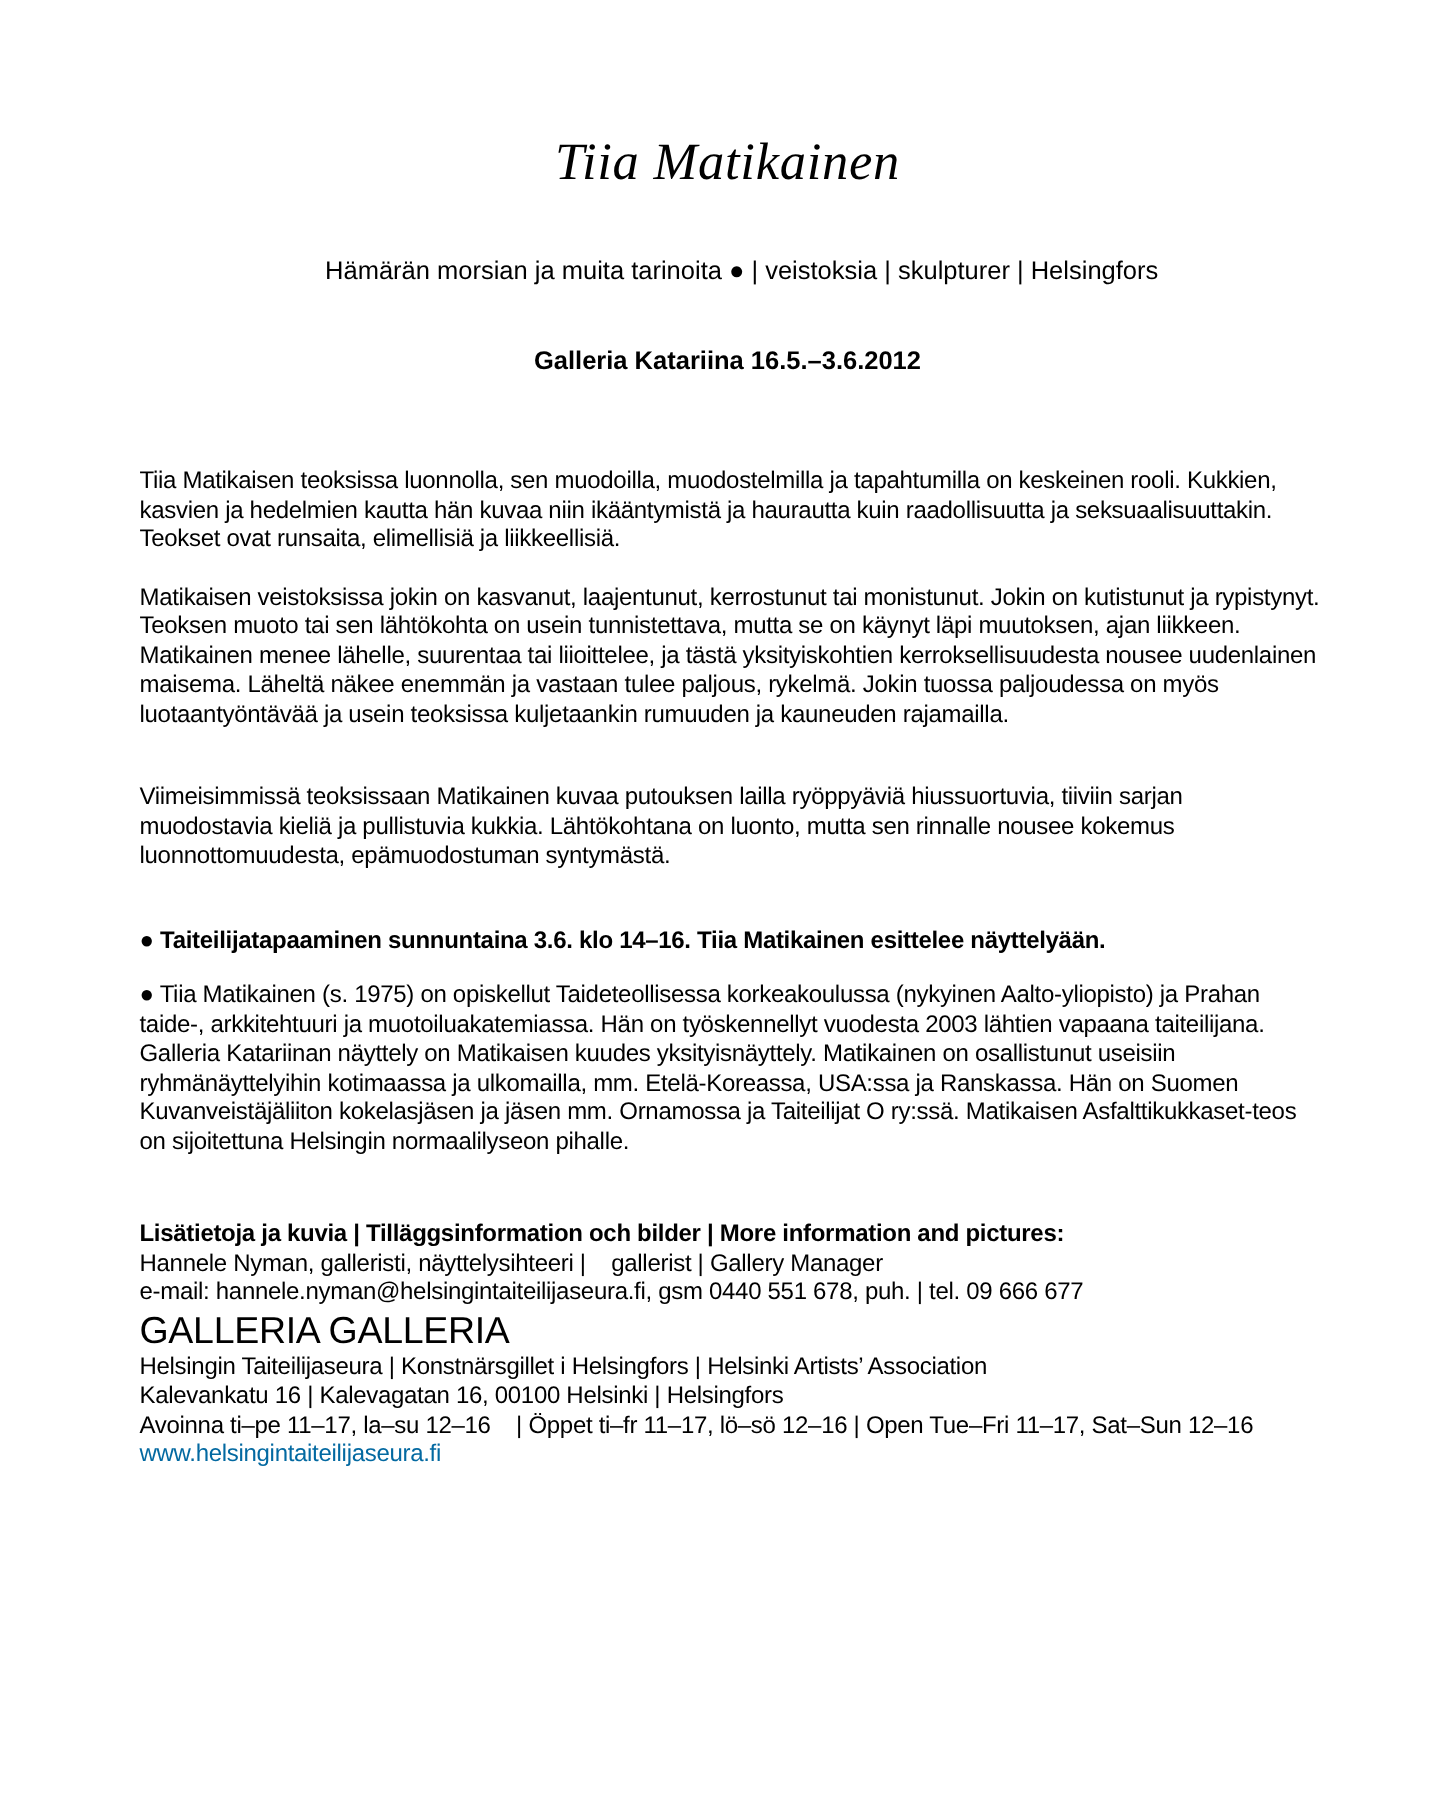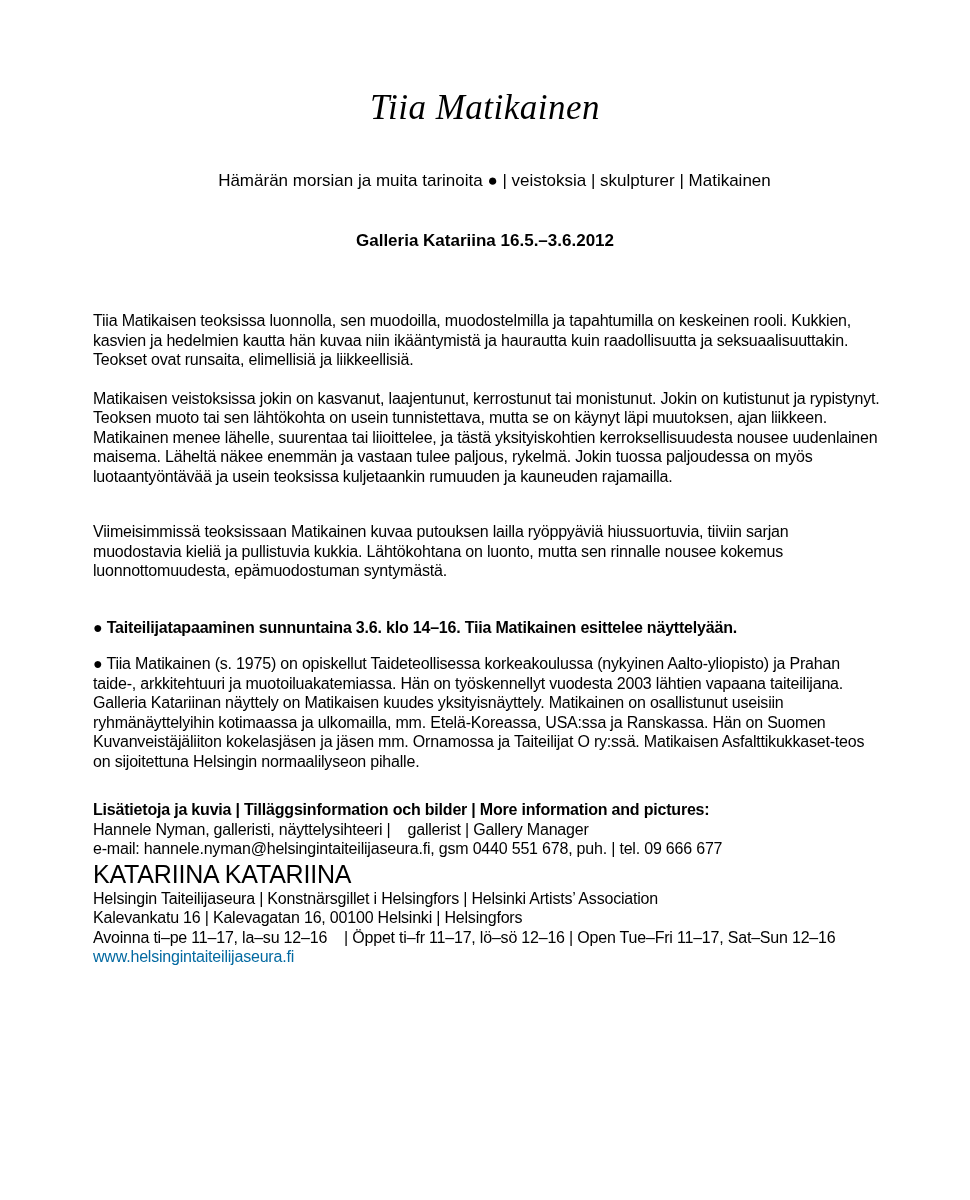--- a/index.html
+++ b/index.html
@@ -52,42 +52,42 @@
   .para { margin: 0; }
   .p1 { margin-top: 60px; }
   .p2 { margin-top: 19px; }
   .p3 { margin-top: 36px; }
   .meeting {
     margin-top: 37px;
     font-weight: bold;
   }
   .bio { margin-top: 17px; }
   .contact-heading {
-    margin-top: 29px;
+    margin-top: 42px;
     font-weight: bold;
   }
   .pre { white-space: pre-wrap; }
   .gallery-name {
     font-size: 25px;
     line-height: 29px;
     letter-spacing: -0.2px;
     margin-top: 1px;
   }
   .footer-line { margin: 0; }
   .website { color: #0369a1; text-decoration: none; }
 </style>
 </head>
 <body>
 
 <div class="page">
 
   <div class="doc-title">Tiia Matikainen</div>
 
   <div class="subtitle-line">
-    <span class="subtitle-bold pre">Hämärän morsian ja muita tarinoita ●</span><span class="pre"> | veistoksia | skulpturer | Matikainen</span>
+    <span class="subtitle-bold pre">Hämärän morsian ja muita tarinoita ●</span><span class="pre"> | veistoksia | skulpturer | Helsingfors</span>
   </div>
 
   <div class="exhibition-line">Galleria Katariina 16.5.–3.6.2012</div>
 
   <div class="text-col">
 
     <p class="para p1">Tiia Matikaisen teoksissa luonnolla, sen muodoilla, muodostelmilla ja tapahtumilla on keskeinen rooli. Kukkien, kasvien ja hedelmien kautta hän kuvaa niin ikääntymistä ja haurautta kuin raadollisuutta ja seksuaalisuuttakin. Teokset ovat runsaita, elimellisiä ja liikkeellisiä.</p>
 
     <p class="para p2">Matikaisen veistoksissa jokin on kasvanut, laajentunut, kerrostunut tai monistunut. Jokin on kutistunut ja rypistynyt. Teoksen muoto tai sen lähtökohta on usein tunnistettava, mutta se on käynyt läpi muutoksen, ajan liikkeen. Matikainen menee lähelle, suurentaa tai liioittelee, ja tästä yksityiskohtien kerroksellisuudesta nousee uudenlainen maisema. Läheltä näkee enemmän ja vastaan tulee paljous, rykelmä. Jokin tuossa paljoudessa on myös luotaantyöntävää ja usein teoksissa kuljetaankin rumuuden ja kauneuden rajamailla.</p>
 
@@ -96,21 +96,21 @@
     <p class="para meeting">● Taiteilijatapaaminen sunnuntaina 3.6. klo 14–16. Tiia Matikainen esittelee näyttelyään.</p>
 
     <p class="para bio">● Tiia Matikainen (s. 1975) on opiskellut Taideteollisessa korkeakoulussa (nykyinen Aalto-yliopisto) ja Prahan taide-, arkkitehtuuri ja muotoiluakatemiassa. Hän on työskennellyt vuodesta 2003 lähtien vapaana taiteilijana. Galleria Katariinan näyttely on Matikaisen kuudes yksityisnäyttely. Matikainen on osallistunut useisiin ryhmänäyttelyihin kotimaassa ja ulkomailla, mm. Etelä-Koreassa, USA:ssa ja Ranskassa. Hän on Suomen Kuvanveistäjäliiton kokelasjäsen ja jäsen mm. Ornamossa ja Taiteilijat O ry:ssä. Matikaisen Asfalttikukkaset-teos on sijoitettuna Helsingin normaalilyseon pihalle.</p>
 
     <p class="para contact-heading">Lisätietoja ja kuvia | Tilläggsinformation och bilder | More information and pictures:</p>
 
     <p class="para pre">Hannele Nyman, galleristi, näyttelysihteeri |    gallerist | Gallery Manager</p>
 
     <p class="para">e-mail: hannele.nyman@helsingintaiteilijaseura.fi, gsm 0440 551 678, puh. | tel. 09 666 677</p>
 
-    <div class="gallery-name">KATARIINA KATARIINA</div>
+    <div class="gallery-name">GALLERIA GALLERIA</div>
 
     <p class="para footer-line">Helsingin Taiteilijaseura | Konstnärsgillet i Helsingfors | Helsinki Artists’ Association</p>
 
     <p class="para footer-line">Kalevankatu 16 | Kalevagatan 16, 00100 Helsinki | Helsingfors</p>
 
     <p class="para footer-line pre">Avoinna ti–pe 11–17, la–su 12–16    | Öppet ti–fr 11–17, lö–sö 12–16 | Open Tue–Fri 11–17, Sat–Sun 12–16</p>
 
     <p class="para footer-line">
       <a href="#" class="website">www.helsingintaiteilijaseura.fi</a>
     </p>

